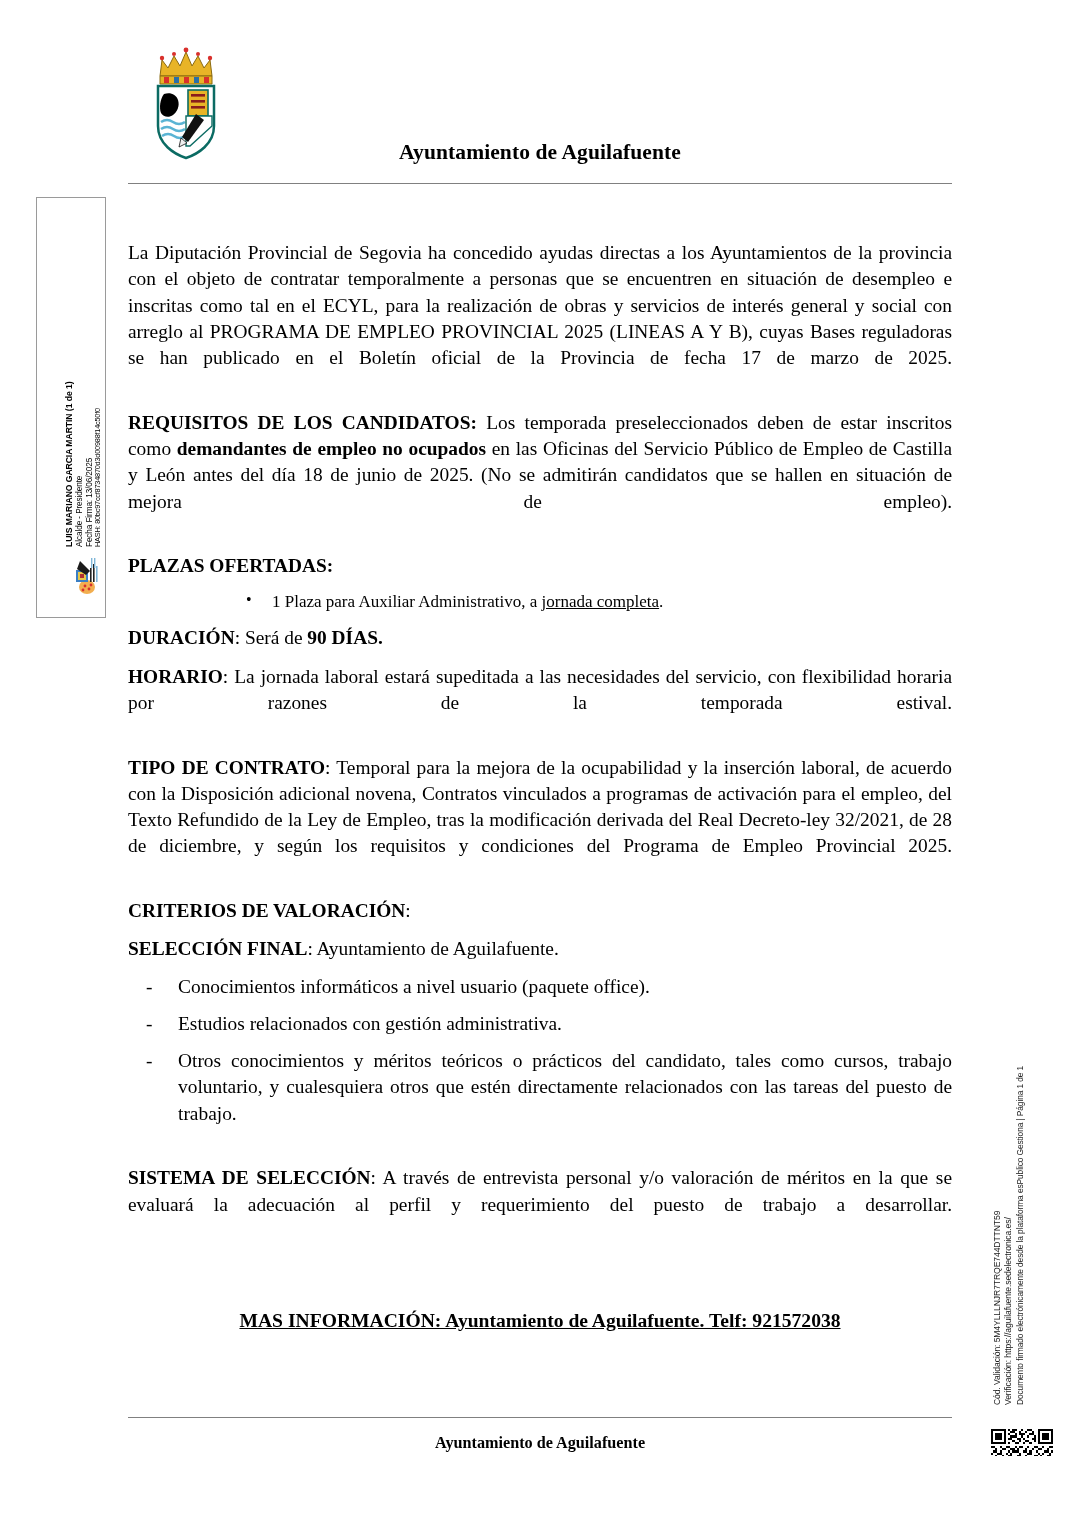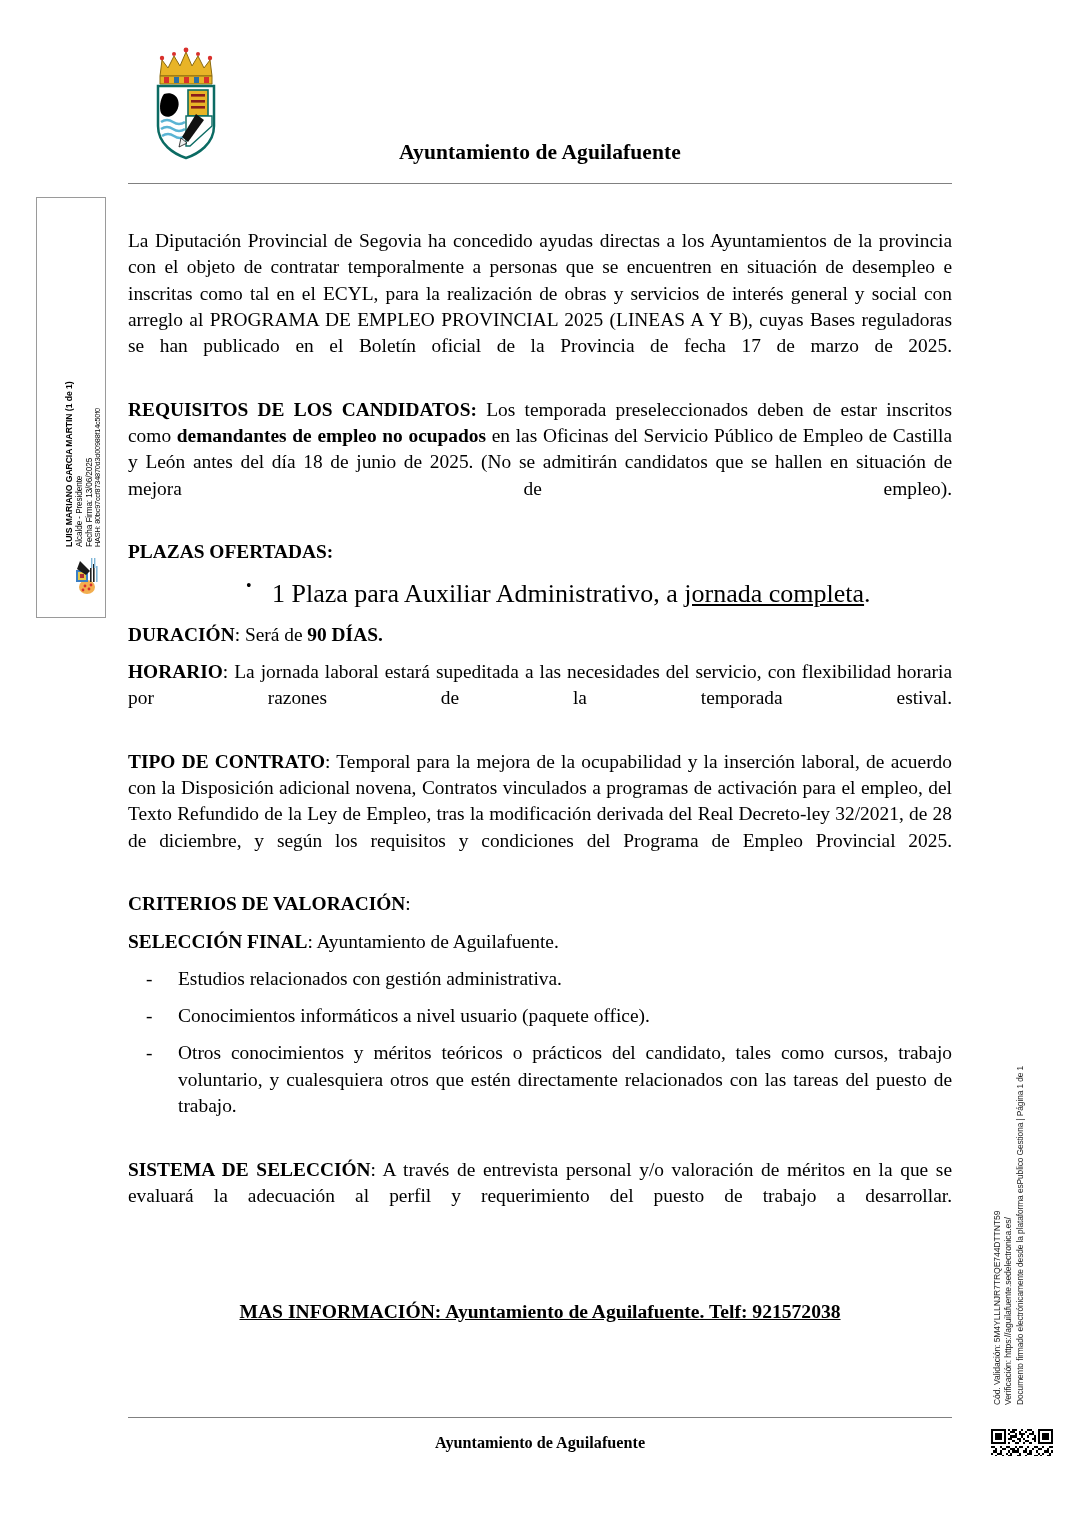--- a/index.html
+++ b/index.html
@@ -140,21 +140,21 @@
   }
 
   
   .content {
     position: absolute;
     left: 128px;
     top: 228px;
     width: 824px;
   }
   p.blk {
-    margin: 0 0 11px 0;
+    margin: 12px 0 11px 0;
     font-size: 19.4px;
     line-height: 1.355;
     text-align: justify;
     text-justify: inter-word;
   }
   p.title-blk {
     margin: 0 0 14px 0;
     font-size: 19.4px;
     line-height: 1.36;
     font-weight: bold;
@@ -169,21 +169,21 @@
   }
   b.lbl { font-weight: bold; }
   u.ul { text-decoration: underline; }
 
   ul.bullets {
     margin: 6px 0 10px 0;
     padding: 0 0 0 118px;
     list-style: none;
   }
   ul.bullets li {
-    font-size: 26px;
+    font-size: 17px;
     line-height: 1.36;
     position: relative;
     padding-left: 26px;
     margin-bottom: 2px;
   }
   ul.bullets li::before {
     content: "\2022";
     position: absolute;
     left: 0;
     top: -1px;
@@ -561,22 +561,22 @@
 
     <p class="blk force"><b class="lbl">HORARIO</b><span>: La jornada laboral estará supeditada a las necesidades del servicio, con flexibilidad horaria por razones de la temporada estival.</span></p>
 
     <p class="blk force"><b class="lbl">TIPO DE CONTRATO</b><span>: Temporal para la mejora de la ocupabilidad y la inserción laboral, de acuerdo con la Disposición adicional novena, Contratos vinculados a programas de activación para el empleo, del Texto Refundido de la Ley de Empleo, tras la modificación derivada del Real Decreto-ley 32/2021, de 28 de diciembre, y según los requisitos y condiciones del Programa de Empleo Provincial 2025.</span></p>
 
     <p class="blk"><b class="lbl">CRITERIOS DE VALORACIÓN</b><span>:</span></p>
 
     <p class="blk"><b class="lbl">SELECCIÓN FINAL</b><span>: Ayuntamiento de Aguilafuente.</span></p>
 
     <ul class="dashes">
+      <li>Conocimientos informáticos a nivel usuario (paquete office).</li>
       <li>Estudios relacionados con gestión administrativa.</li>
-      <li>Conocimientos informáticos a nivel usuario (paquete office).</li>
       <li class="just">Otros conocimientos y méritos teóricos o prácticos del candidato, tales como cursos, trabajo voluntario, y cualesquiera otros que estén directamente relacionados con las tareas del puesto de trabajo.</li>
     </ul>
 
     <p class="blk force"><b class="lbl">SISTEMA DE SELECCIÓN</b><span>: A través de entrevista personal y/o valoración de méritos en la que se evaluará la adecuación al perfil y requerimiento del puesto de trabajo a desarrollar.</span></p>
 
     <p class="mas-info">MAS INFORMACIÓN: Ayuntamiento de Aguilafuente. Telf: 921572038</p>
   </div>
 
   <div class="footer-rule"></div>
   <div class="footer">

